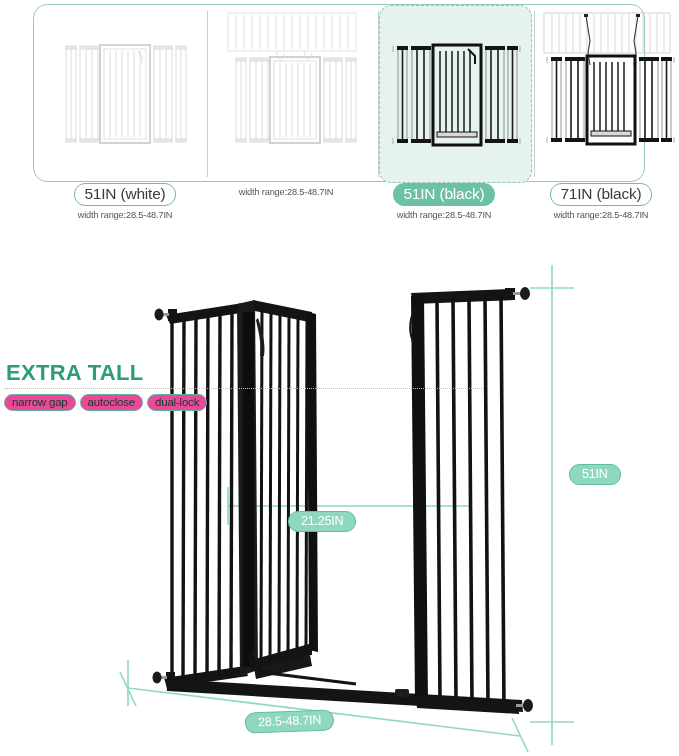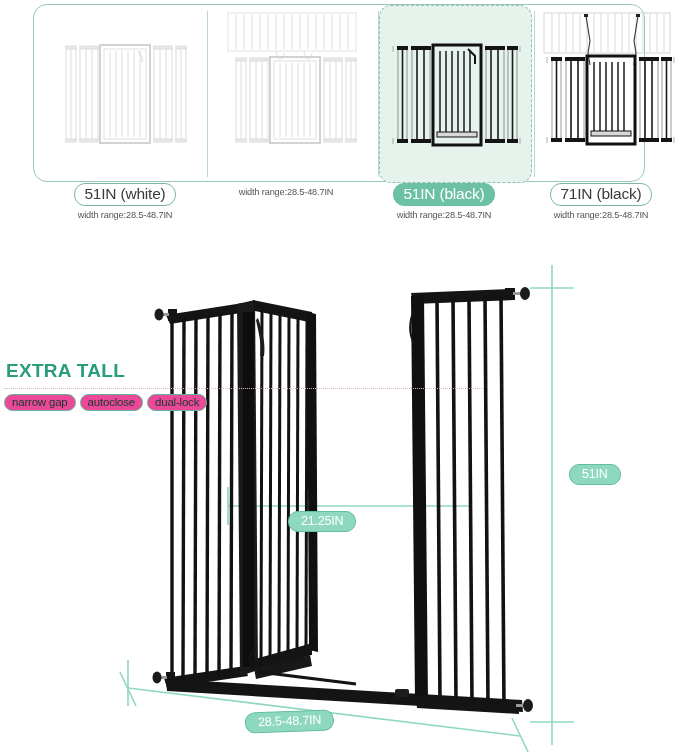--- a/index.html
+++ b/index.html
@@ -39,21 +39,21 @@
   }
   .v-pill.sel{background:#6cc0a4;border-color:#6cc0a4;color:#ffffff;}
   .v-sub{
     margin-top:4px;font-size:9.2px;color:#545454;letter-spacing:-0.15px;
     white-space:nowrap;
   }
 
   
   #extra-tall{
     position:absolute;left:6px;top:360px;
-    font-size:19px;font-weight:bold;color:#2a9d7c;letter-spacing:0.3px;
+    font-size:22px;font-weight:bold;color:#2a9d7c;letter-spacing:0.3px;
   }
   #dotline{
     position:absolute;left:4px;top:388px;width:480px;height:0;
     border-top:1.2px dotted #d8b9b9;
   }
   #tagrow{position:absolute;left:4px;top:394px;display:flex;gap:4px;}
   .tag{
     border:1.2px solid #5fb79b;border-radius:9px;background:#ec4899;
     color:#12392e;font-size:11.5px;padding:1px 7px 2px 7px;
     letter-spacing:-0.2px;white-space:nowrap;

